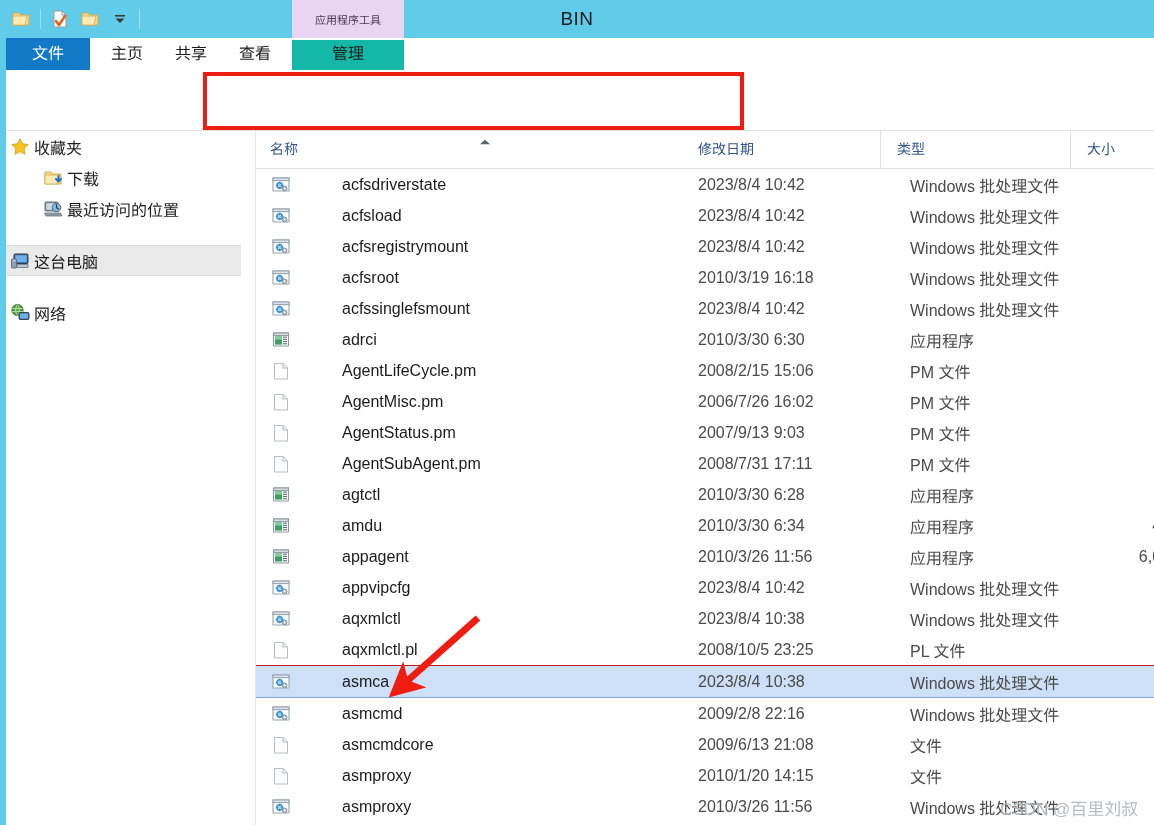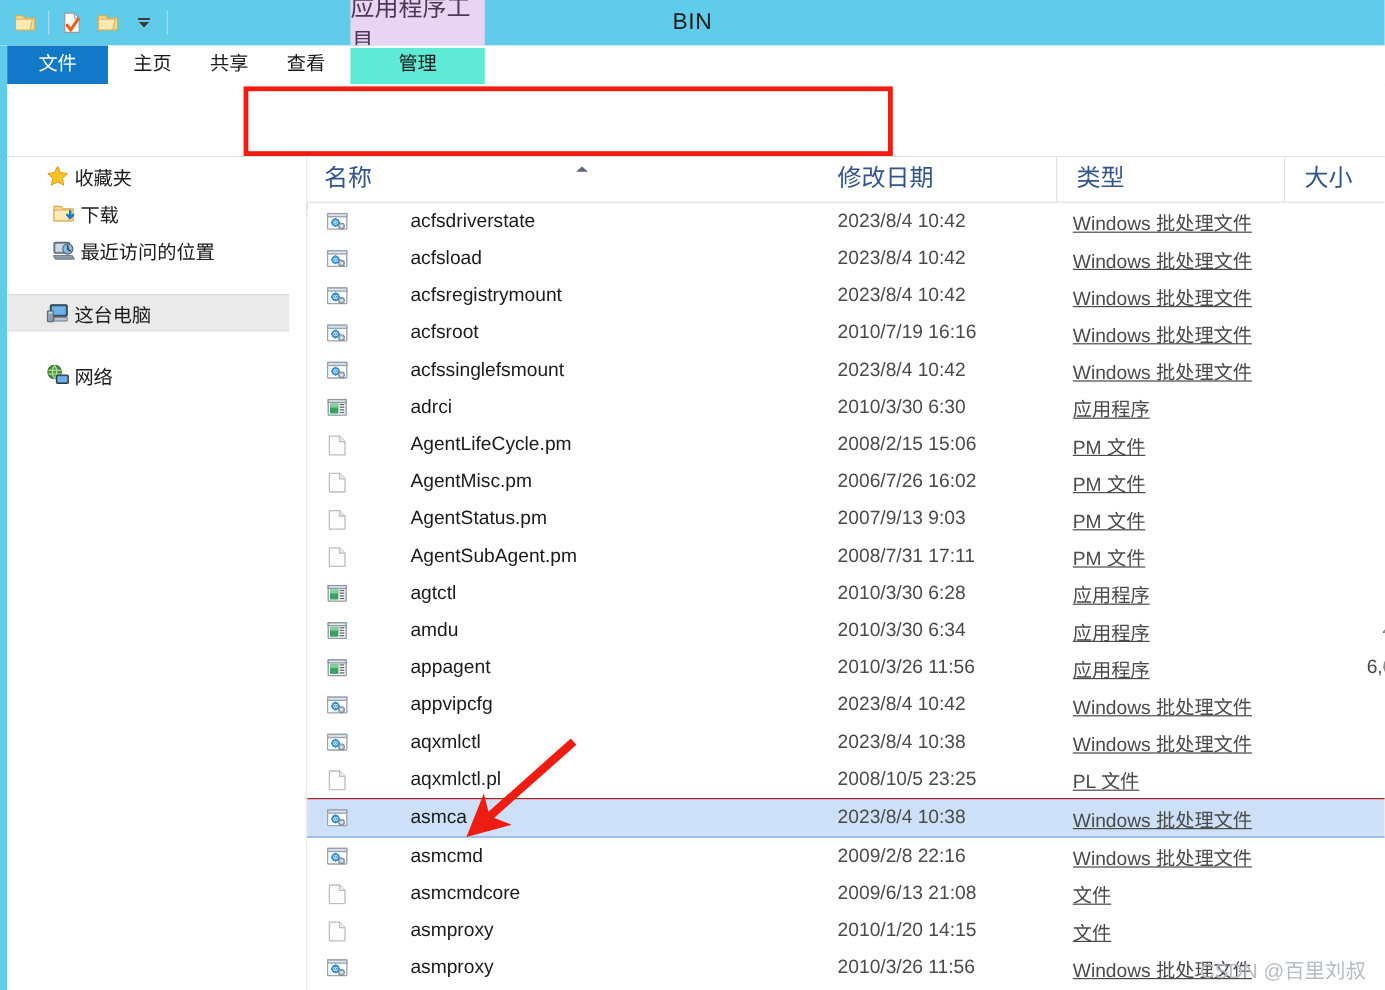--- a/index.html
+++ b/index.html
@@ -63,21 +63,21 @@
   }
   .ctx-tab {
     position: absolute;
     left: 292px; top: 0;
     width: 112px;
     height: 38px;
     background: #e9d4f2;
     display: flex;
     align-items: center;
     justify-content: center;
-    font-size: 20px;
+    font-size: 11px;
     color: #4b3a57;
   }
 
   
   .ribbon {
     position: absolute;
     left: 0; top: 38px;
     width: 1154px;
     height: 32px;
     background: #ffffff;
@@ -101,21 +101,21 @@
   }
   .tab.file {
     left: 6px;
     width: 84px;
     background: #1278c8;
     color: #ffffff;
   }
   .tab.t1 { left: 98px;  width: 58px; }
   .tab.t2 { left: 162px; width: 58px; }
   .tab.t3 { left: 226px; width: 58px; }
-  .tab.t4 { left: 292px; width: 112px; background: #5eead4; }
+  .tab.t4 { left: 292px; width: 112px; background: #14b8a6; }
   .ctx-underline {
     position: absolute;
     left: 292px; top: 0;
     width: 112px; height: 2px;
     background: #ffffff;
   }
 
   
   .addrbar {
     position: absolute;
@@ -199,21 +199,21 @@
     align-items: center;
     font-size: 16px;
     color: #1b1b1b;
     white-space: nowrap;
   }
   .side-item .sico {
     width: 28px;
     display: flex; align-items: center; justify-content: center;
     flex: 0 0 28px;
   }
-  .side-item.level0 { padding-left: 28px; }
+  .side-item.level0 { }
   .side-item.level1 { padding-left: 33px; }
   .side-item.selected {
     background: #eaeaea;
     border-top: 1px solid #dcdcdc;
     border-bottom: 1px solid #dcdcdc;
     margin-left: 0;
     width: 235px;
     box-sizing: border-box;
   }
   .side-gap { height: 21px; }
@@ -231,21 +231,21 @@
     position: relative;
     height: 37px;
     border-bottom: 1px solid #e1e1e1;
     background: #ffffff;
   }
   .colhead .ch {
     position: absolute;
     top: 0;
     height: 37px;
     line-height: 37px;
-    font-size: 20px;
+    font-size: 14px;
     color: #33558c;
     white-space: nowrap;
     padding-left: 14px;
     box-sizing: border-box;
   }
   .colhead .ch + .ch { border-left: 1px solid #e1e1e1; padding-left: 16px; }
   .ch-name { left: 0;   width: 428px; }
   .ch-date { left: 428px; width: 196px; }
   .ch-type { left: 624px; width: 190px; }
   .ch-size { left: 814px; width: 84px; }
@@ -284,25 +284,24 @@
   .cell-name .fname { padding-left: 4px; margin-left: 44px; }
   .cell-date {
     position: absolute;
     left: 428px; width: 196px;
     padding-left: 14px;
     box-sizing: border-box;
     color: #4a4a4a;
   }
   .cell-type {
     position: absolute;
-    left: 624px; width: 190px;
+    left: 640px; width: 190px;
     padding-left: 14px;
     box-sizing: border-box;
     color: #4a4a4a;
-    text-decoration: underline;
   }
   .cell-size {
     position: absolute;
     left: 814px; width: 100px;
     padding-right: 0px;
     box-sizing: border-box;
     color: #4a4a4a;
     text-align: right;
   }
 
@@ -600,21 +599,21 @@
                   <rect x="7" y="11.6" width="1.3" height="1.6"></rect>
                   <rect x="3.8" y="8.8" width="1.6" height="1.3"></rect>
                   <rect x="9.9" y="8.8" width="1.6" height="1.3"></rect>
                 </g>
                 <circle cx="12.6" cy="12.4" r="2.4" fill="#b7c3cd" stroke="#7d8a96" stroke-width="0.9"></circle>
                 <circle cx="12.6" cy="12.4" r="0.8" fill="#ffffff"></circle>
               </svg>
             </span>
             <span class="fname">acfsroot</span>
           </div>
-          <div class="cell-date">2010/7/19 16:16</div>
+          <div class="cell-date">2010/3/19 16:18</div>
           <div class="cell-type">Windows 批处理文件</div>
           <div class="cell-size"></div>
         </div>
         <div class="row">
           <div class="cell-name">
             <span class="fico">
               <svg width="18" height="18" viewBox="0 0 18 18">
                 <rect x="1" y="2" width="16" height="13" rx="0.6" fill="#ffffff" stroke="#9aa3ad" stroke-width="1.1"></rect>
                 <rect x="1" y="2" width="16" height="2.6" fill="#dce6f0" stroke="#9aa3ad" stroke-width="1.1"></rect>
                 <g fill="none" stroke="#2f8fd0" stroke-width="1.5">

